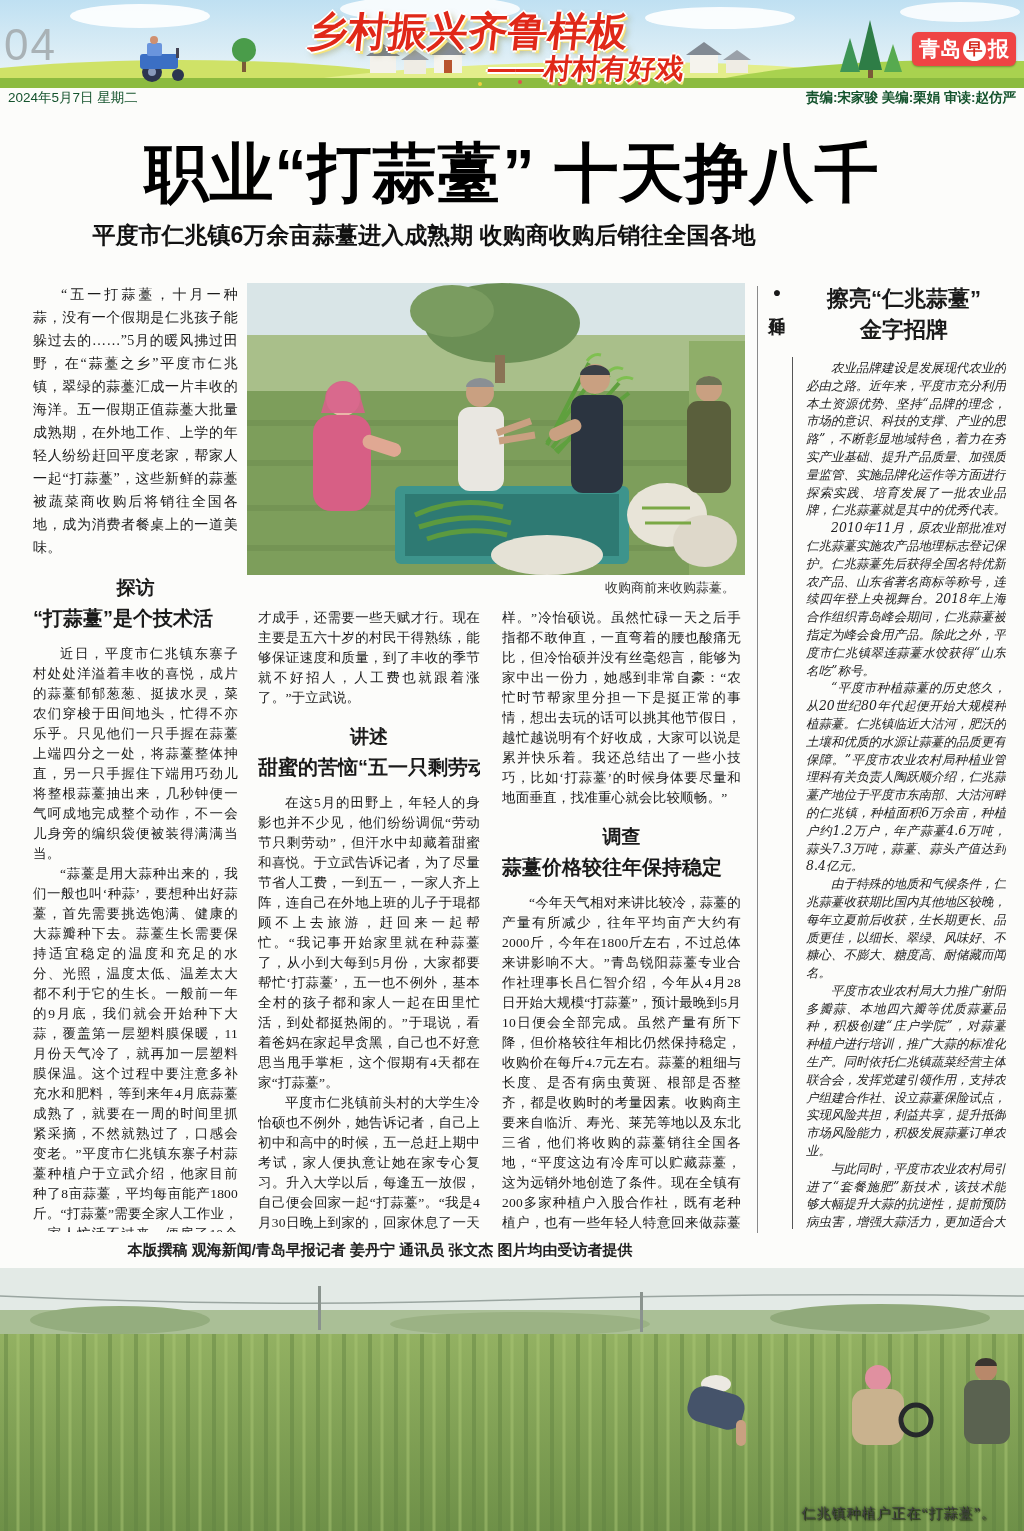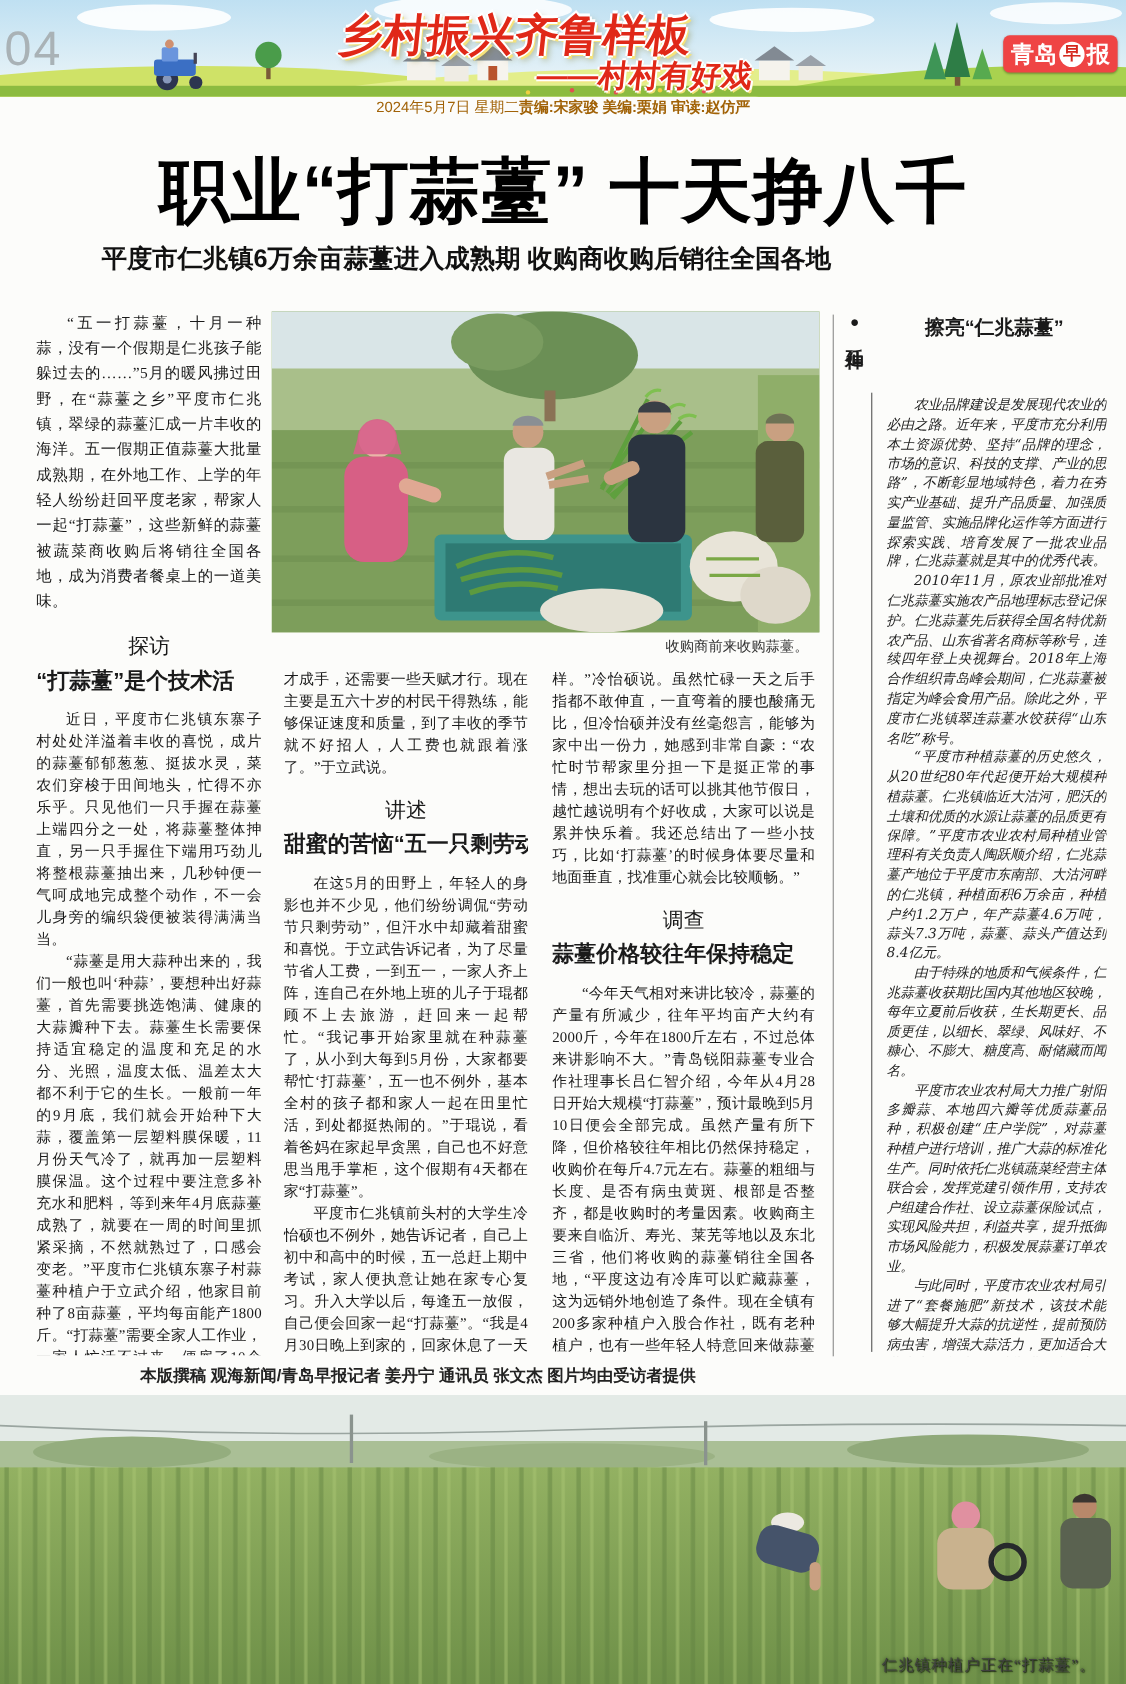--- a/index.html
+++ b/index.html
@@ -21,58 +21,58 @@
               white-space:nowrap; }
   .logo { position:absolute; right:8px; top:32px; background:#ef4444; border-radius:6px;
           padding:3px 7px; display:flex; align-items:center; gap:2px;
           font-family:"Liberation Sans",sans-serif; font-weight:900; font-size:21px; color:#fff;
           box-shadow:0 1px 2px rgba(0,0,0,.3); }
   .logo .circ { display:inline-flex; width:23px; height:23px; border-radius:50%; background:#fff;
           color:#d5281e; font-size:16px; align-items:center; justify-content:center; }
 
   
   .dateline { position:absolute; left:8px; top:89px; width:1008px; display:flex;
-          justify-content:center; font-family:"Liberation Sans",sans-serif; font-size:13.5px; color:#a16207; }
+          justify-content:space-between; font-family:"Liberation Sans",sans-serif; font-size:13.5px; color:#14532d; }
   .dateline .editors { font-weight:bold; }
 
   
   .headline { position:absolute; left:0; top:130px; width:1024px; text-align:center;
           font-family:"Liberation Sans",sans-serif; font-size:64px; font-weight:900;
           letter-spacing:1px; color:#000; white-space:nowrap; }
   .subheadline { position:absolute; left:0; top:220px; width:848px; text-align:center;
           font-family:"Liberation Sans",sans-serif; font-size:23px; font-weight:900; color:#111; }
 
   
   .col { position:absolute; overflow:hidden; text-align:justify; }
   .col1 { left:33px;  top:283px; width:205px; height:949px; }
   .col2 { left:258px; top:608px; width:222px; height:625px; }
   .col3 { left:502px; top:608px; width:239px; height:625px; }
   p.intro  { font-size:14px; line-height:23px; text-indent:2em; letter-spacing:.3px; }
   p.body-p { font-size:13.5px; line-height:20px; text-indent:2em; letter-spacing:.2px; margin:0; }
   p.noindent { text-indent:0; }
-  .kicker { text-align:center; font-family:"Liberation Sans",sans-serif; font-weight:400;
+  .kicker { text-align:center; font-family:"Liberation Sans",sans-serif; font-weight:700;
             font-size:19px; margin:16px 0 4px; }
   .sec-title { font-family:"Liberation Sans",sans-serif; font-weight:900;
             font-size:20px; margin:0 0 12px; white-space:nowrap; }
 
   
   .main-photo { position:absolute; left:247px; top:283px; width:498px; height:292px; overflow:hidden;
             background:#9db87c; }
   .photo-caption { position:absolute; left:247px; top:579px; width:488px; text-align:right;
             font-size:13px; color:#333; }
 
   
   .divider-v { position:absolute; left:757px; top:286px; width:1px; height:947px; background:#8a8a8a; }
   .sidebar { position:absolute; left:766px; top:283px; width:242px; height:950px; }
   .sidebar-flag { position:absolute; left:0; top:2px; width:22px; display:flex; flex-direction:column;
             align-items:center; font-family:"Liberation Sans",sans-serif; }
   .sidebar-flag .dot { font-size:14px; line-height:14px; }
   .sidebar-flag .vert { writing-mode:vertical-rl; font-size:17px; font-weight:bold; letter-spacing:3px; margin-top:4px; }
   .sidebar-title { margin-left:34px; text-align:center; font-family:"Liberation Sans",sans-serif;
-            font-weight:900; font-size:18px; line-height:31px; }
+            font-weight:900; font-size:22px; line-height:31px; }
   .sidebar-rule { position:absolute; left:26px; top:74px; width:1px; height:872px; background:#555; }
   .sidebar-body { position:absolute; left:40px; top:76px; width:200px; height:874px; overflow:hidden;
             text-align:justify; }
   .sidebar-body p { font-size:12.5px; line-height:17.8px; text-indent:2em; color:#222;
             font-family:"DejaVu Serif",serif; }
   .sidebar-body p.lede { font-style:italic; }
 
   
   .credit { position:absolute; left:0; top:1241px; width:760px; text-align:center;
             font-family:"Liberation Sans",sans-serif; font-size:15px; font-weight:bold; color:#222; }
@@ -253,20 +253,21 @@
 
 <div class="divider-v"></div>
 
 <div class="sidebar">
   <div class="sidebar-flag">
     <span class="dot">●</span>
     <span class="vert">延伸</span>
   </div>
   <div class="sidebar-title">
     <div>擦亮“仁兆蒜薹”</div>
+    <div>金字招牌</div>
   </div>
   <div class="sidebar-rule"></div>
   <div class="sidebar-body">
     <p class="lede">农业品牌建设是发展现代农业的必由之路。近年来，平度市充分利用本土资源优势、坚持“品牌的理念，市场的意识、科技的支撑、产业的思路”，不断彰显地域特色，着力在夯实产业基础、提升产品质量、加强质量监管、实施品牌化运作等方面进行探索实践、培育发展了一批农业品牌，仁兆蒜薹就是其中的优秀代表。</p>
     <p class="lede">2010年11月，原农业部批准对仁兆蒜薹实施农产品地理标志登记保护。仁兆蒜薹先后获得全国名特优新农产品、山东省著名商标等称号，连续四年登上央视舞台。2018年上海合作组织青岛峰会期间，仁兆蒜薹被指定为峰会食用产品。除此之外，平度市仁兆镇翠连蒜薹水饺获得“山东名吃”称号。</p>
     <p class="lede">“平度市种植蒜薹的历史悠久，从20世纪80年代起便开始大规模种植蒜薹。仁兆镇临近大沽河，肥沃的土壤和优质的水源让蒜薹的品质更有保障。”平度市农业农村局种植业管理科有关负责人陶跃顺介绍，仁兆蒜薹产地位于平度市东南部、大沽河畔的仁兆镇，种植面积6万余亩，种植户约1.2万户，年产蒜薹4.6万吨，蒜头7.3万吨，蒜薹、蒜头产值达到8.4亿元。</p>
     <p class="lede">由于特殊的地质和气候条件，仁兆蒜薹收获期比国内其他地区较晚，每年立夏前后收获，生长期更长、品质更佳，以细长、翠绿、风味好、不糠心、不膨大、糖度高、耐储藏而闻名。</p>
     <p class="lede">平度市农业农村局大力推广射阳多瓣蒜、本地四六瓣等优质蒜薹品种，积极创建“庄户学院”，对蒜薹种植户进行培训，推广大蒜的标准化生产。同时依托仁兆镇蔬菜经营主体联合会，发挥党建引领作用，支持农户组建合作社、设立蒜薹保险试点，实现风险共担，利益共享，提升抵御市场风险能力，积极发展蒜薹订单农业。</p>
     <p class="lede">与此同时，平度市农业农村局引进了“套餐施肥”新技术，该技术能够大幅提升大蒜的抗逆性，提前预防病虫害，增强大蒜活力，更加适合大蒜生产的全过程，此举进一步提高了种植户的收入。为了帮助种植户增收致富，平度市农业农村局积极推介仁兆蒜薹，让仁兆蒜薹的名气打出去，擦亮优质农产品的金字招牌。</p>
   </div>

